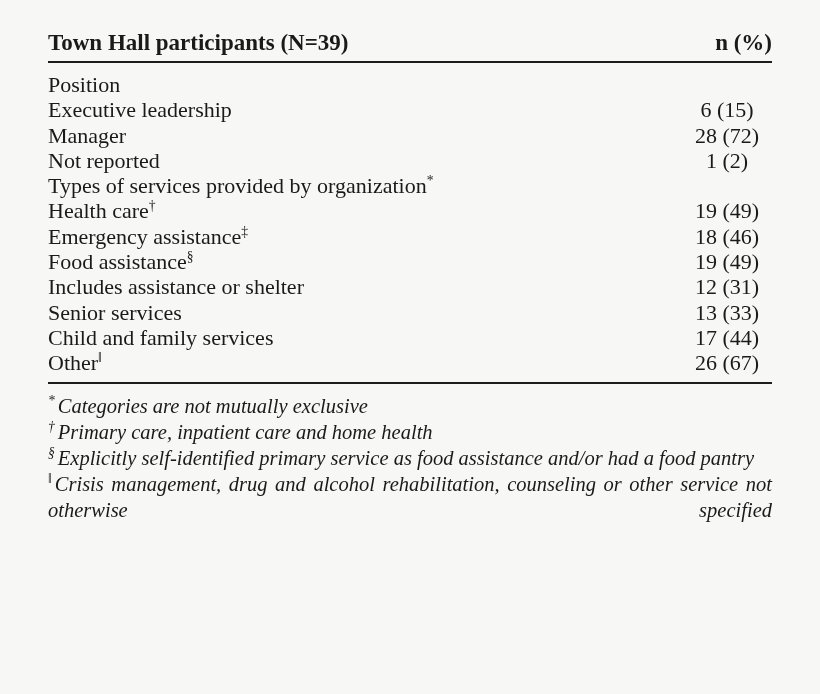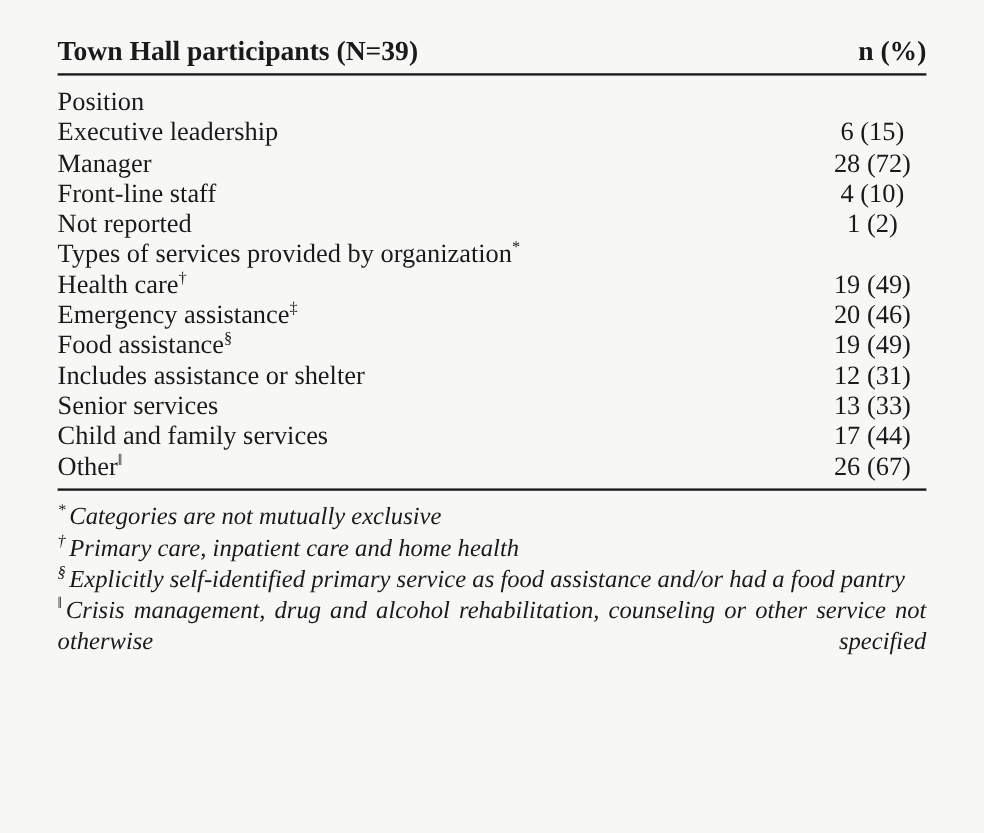--- a/index.html
+++ b/index.html
@@ -119,38 +119,34 @@
       </div>
       <div class="trow">
         <span class="cell-label">Executive leadership</span>
         <span class="cell-value">6 (15)</span>
       </div>
       <div class="trow">
         <span class="cell-label">Manager</span>
         <span class="cell-value">28 (72)</span>
       </div>
       <div class="trow">
-        <span class="cell-label">Front-line staff</span>
-        <span class="cell-value">4 (10)</span>
-      </div>
-      <div class="trow">
         <span class="cell-label">Not reported</span>
         <span class="cell-value">1 (2)</span>
       </div>
       <div class="trow">
         <span class="cell-label">Types of services provided by organization<sup>*</sup></span>
         <span class="cell-value"></span>
       </div>
       <div class="trow">
         <span class="cell-label">Health care<sup>†</sup></span>
         <span class="cell-value">19 (49)</span>
       </div>
       <div class="trow">
         <span class="cell-label">Emergency assistance<sup>‡</sup></span>
-        <span class="cell-value">20 (46)</span>
+        <span class="cell-value">18 (46)</span>
       </div>
       <div class="trow">
         <span class="cell-label">Food assistance<sup>§</sup></span>
         <span class="cell-value">19 (49)</span>
       </div>
       <div class="trow">
         <span class="cell-label">Includes assistance or shelter</span>
         <span class="cell-value">12 (31)</span>
       </div>
       <div class="trow">

